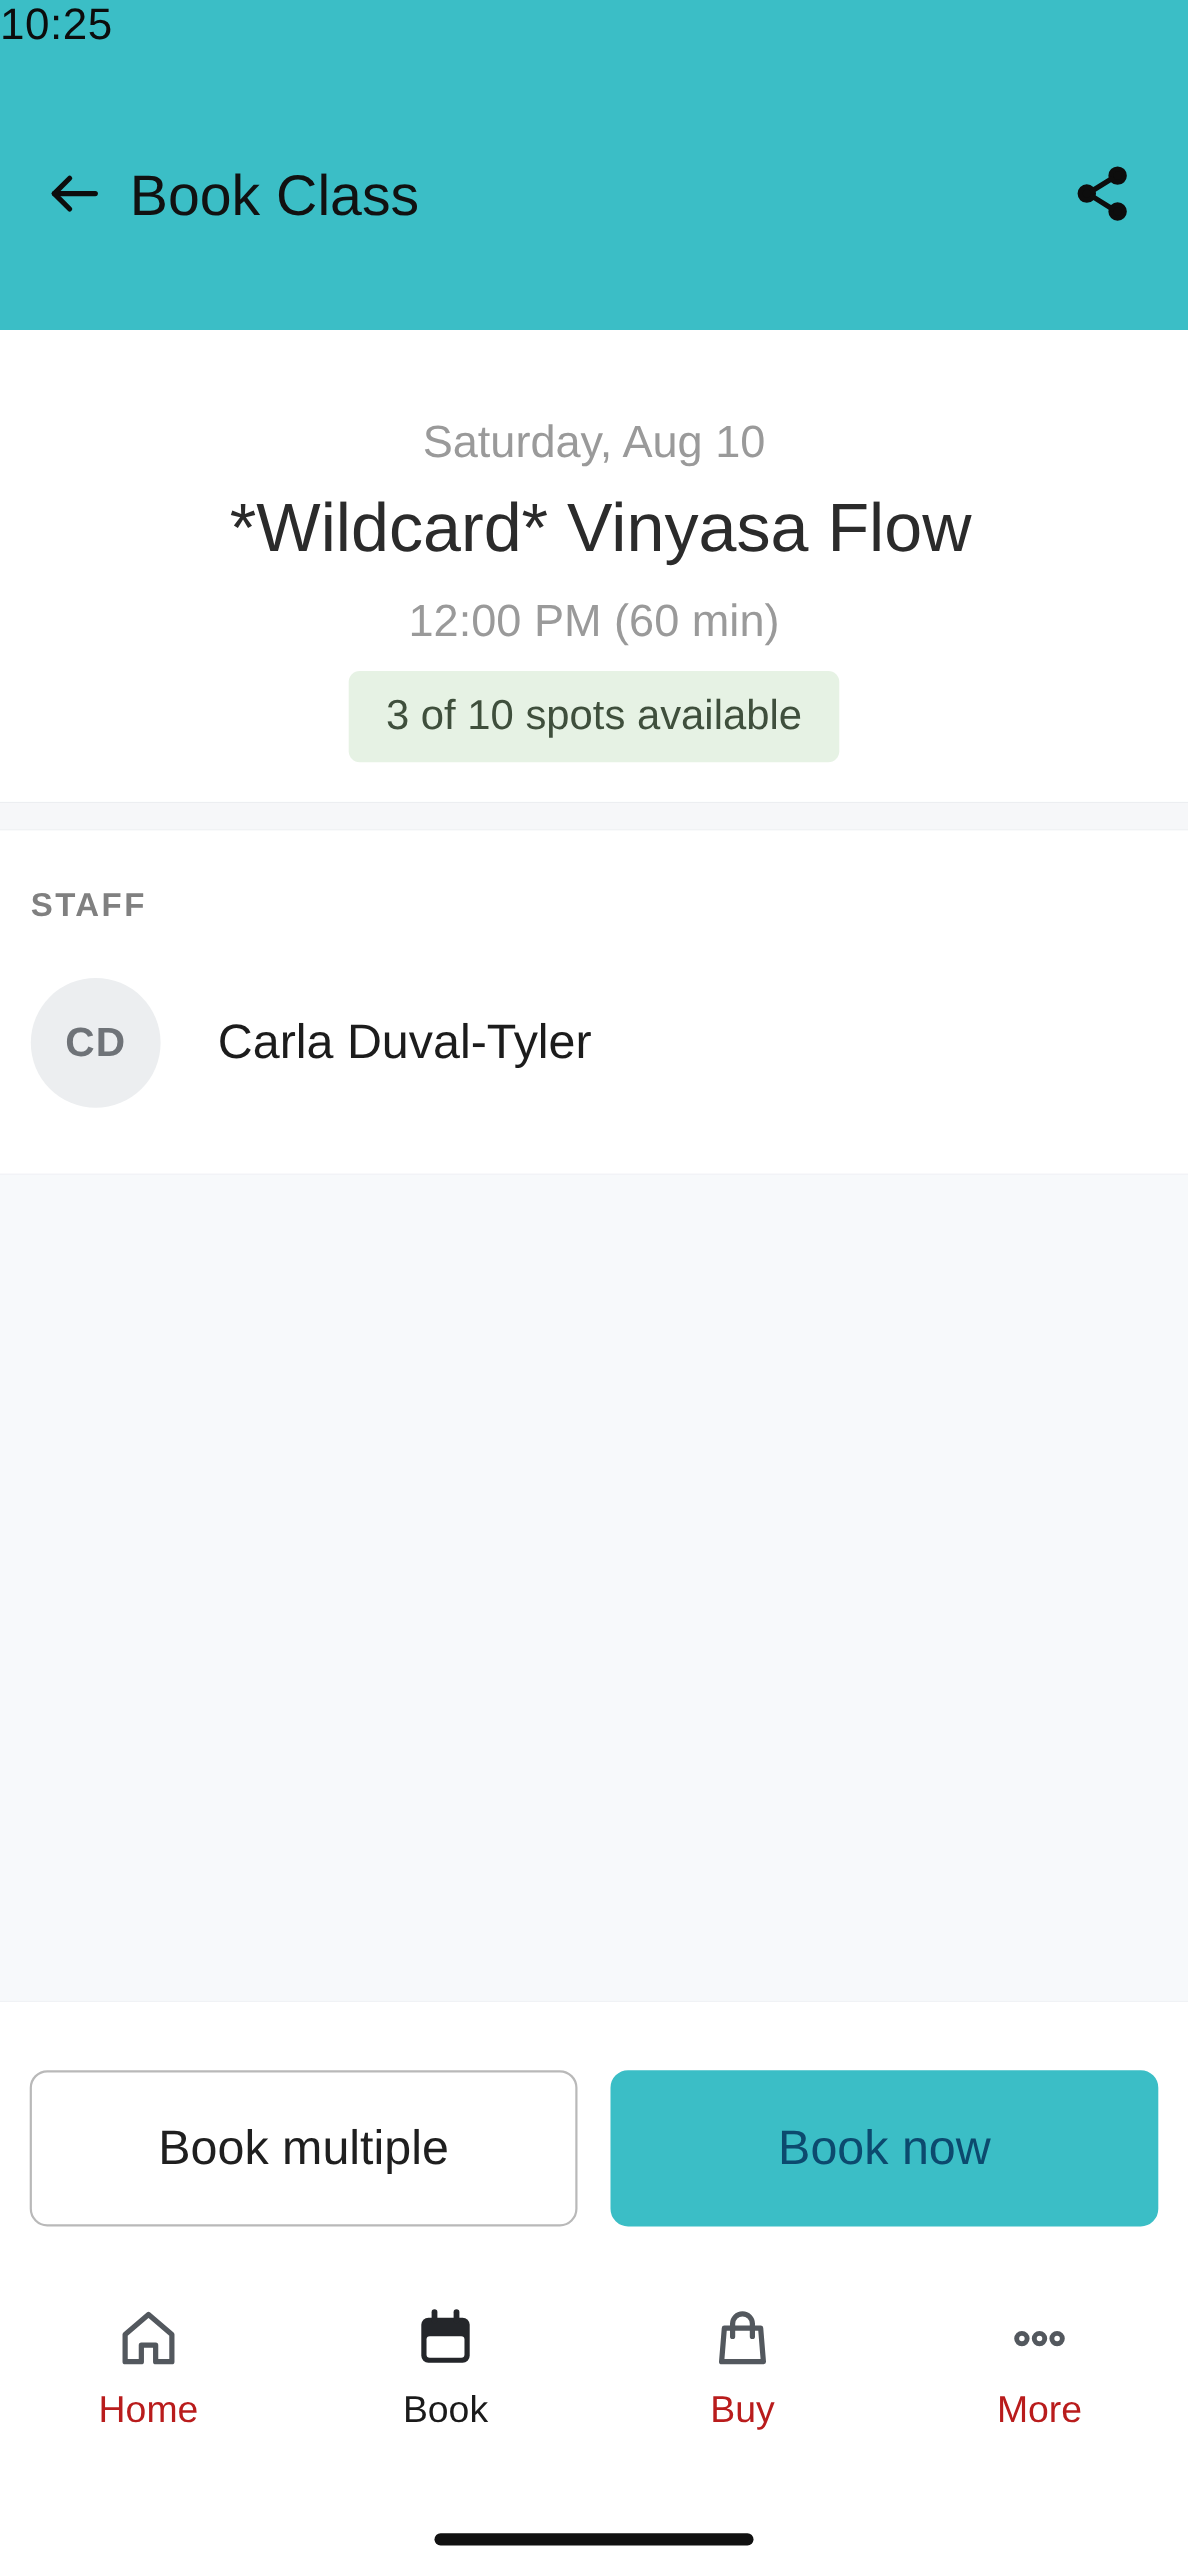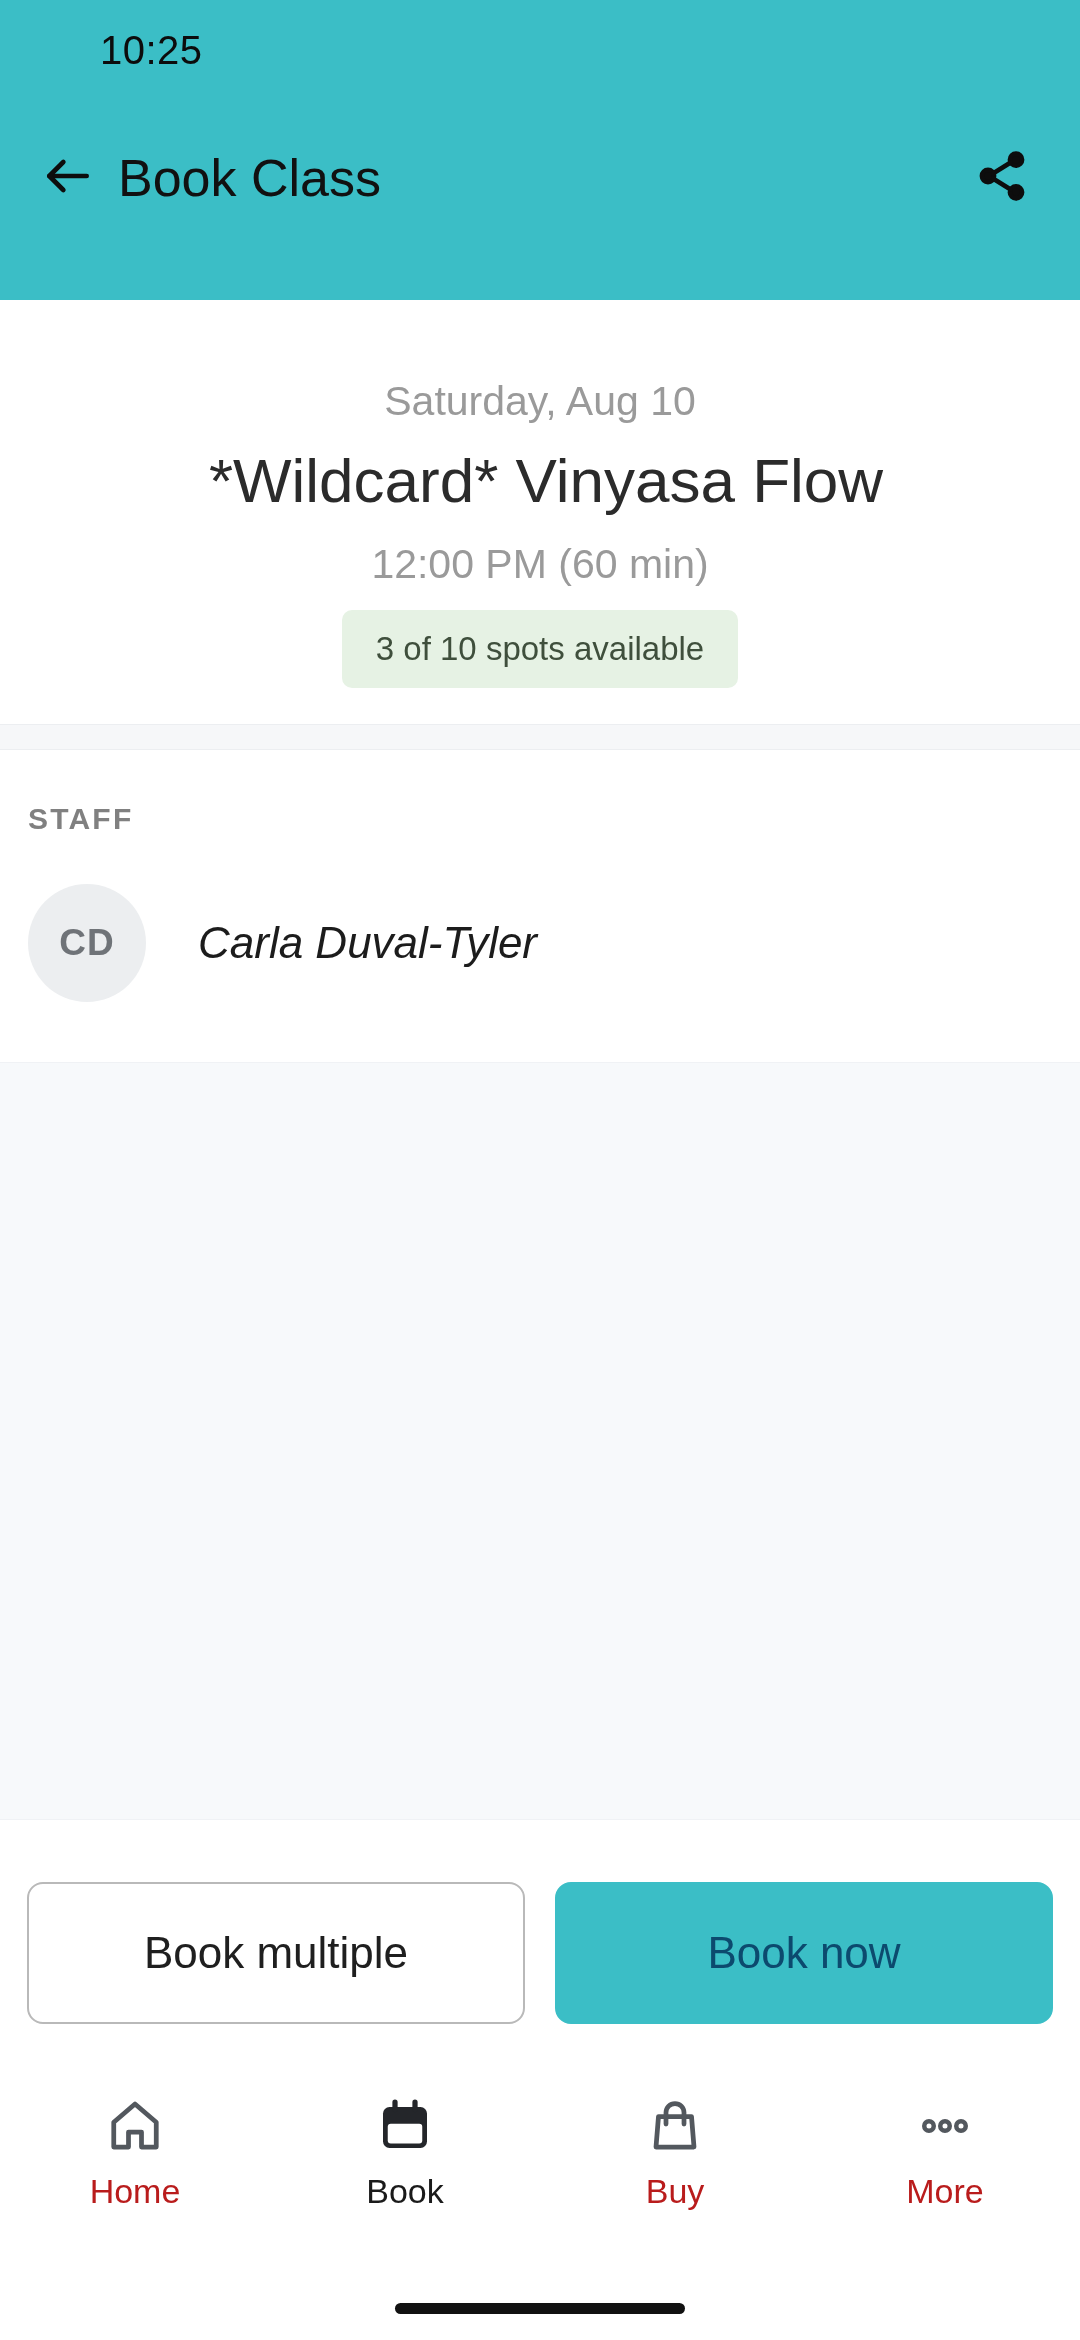--- a/index.html
+++ b/index.html
@@ -18,22 +18,21 @@
 
   
   .header {
     background:#3bbec6;
     height:300px;
     flex:0 0 300px;
     position:relative;
   }
   .statusbar {
     height:100px;
-    display:flex; align-items:center;
-    padding-left:100px;
+    display:flex; align-items:flex-start;
   }
   .status-time {
     font-size:40px;
     color:#0c0c0c;
     letter-spacing:0.5px;
   }
   .appbar {
     height:200px;
     display:flex; align-items:center;
     padding:0 40px 0 30px;
@@ -79,21 +78,21 @@
     margin-left:12px;
   }
   .class-time {
     font-size:41px;
     color:#9a9a9a;
     margin-bottom:22px;
   }
   .spots-badge {
     background:#e6f2e4;
     color:#3f4f3c;
-    font-size:33px;
+    font-size:38px;
     padding:20px 34px;
     border-radius:10px;
     display:inline-block;
   }
 
   
   .band {
     background:#f6f7f9;
     height:26px;
     flex:0 0 26px;
@@ -129,21 +128,20 @@
   .avatar-initials {
     font-size:37px;
     font-weight:bold;
     color:#6f7378;
     letter-spacing:1px;
   }
   .staff-name {
     font-size:44px;
     color:#1c1c1c;
     margin-left:52px;
-    font-style:italic;
   }
 
   
   .filler {
     background:#f7f9fb;
     flex:1 1 auto;
     min-height:0;
     border-top:1px solid #f0f2f5;
     border-bottom:1px solid #f0f2f5;
   }

